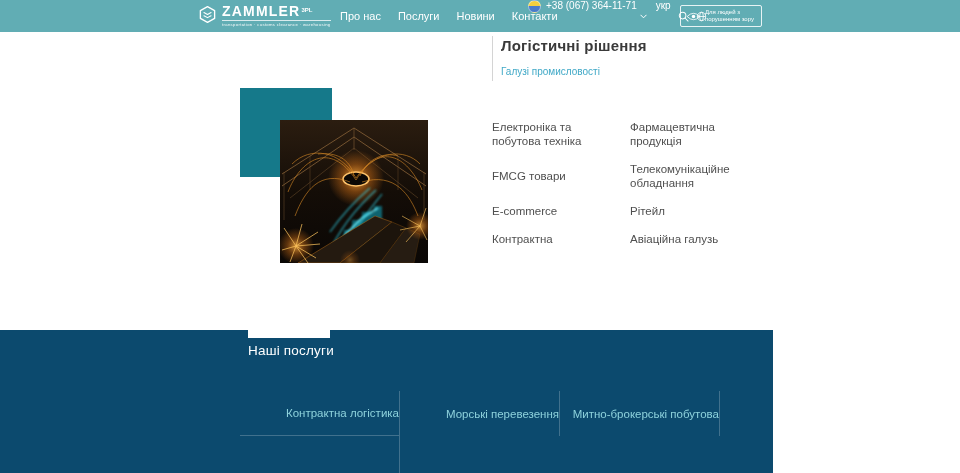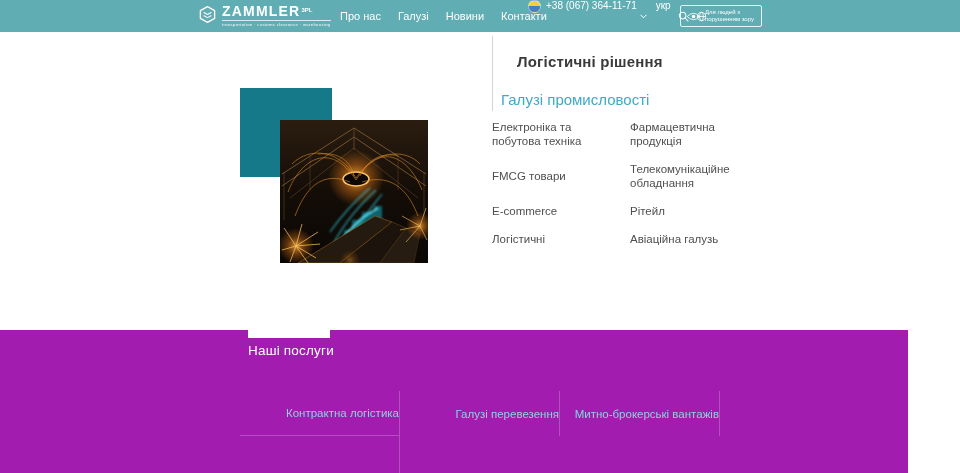--- a/index.html
+++ b/index.html
@@ -38,29 +38,29 @@
     display:flex; align-items:center; gap:4px; padding:0 5px; color:#fff; cursor:pointer;
     font-family:"Liberation Sans", sans-serif; }
   .access-text { display:flex; flex-direction:column; font-size:6px; line-height:7px; text-align:left; white-space:nowrap; }
 
   
   .teal-square { position:absolute; left:240px; top:88px; width:92px; height:89px; background:#15798a; }
   .photo { position:absolute; left:280px; top:120px; width:148px; height:143px; }
   .photo svg { display:block; }
 
   .head-block { position:absolute; left:492px; top:36px; border-left:1px solid #d4d4d4; padding:1px 0 2px 8px; }
-  .page-title { margin:16px; font-size:15px; font-weight:bold; color:#3a3a3a; letter-spacing:.2px; }
-  .subtitle { display:inline-block; margin-top:5px; font-size:15px; color:#41a9c7; text-decoration:none; }
+  .page-title { margin:0; font-size:15px; font-weight:bold; color:#3a3a3a; letter-spacing:.2px; }
+  .subtitle { display:inline-block; margin-top:12px; font-size:10px; color:#41a9c7; text-decoration:none; }
 
   .ind-grid { position:absolute; left:492px; top:120px; display:grid;
     grid-template-columns:126px 120px; column-gap:12px; row-gap:14px; align-items:center; }
   .ind-grid a { font-size:11.5px; line-height:14px; color:#4f4f4f; text-decoration:none; }
 
   
-  .services { position:absolute; left:0; top:330px; width:908px; height:143px; background:#a21caf; overflow:hidden; }
+  .services { position:absolute; left:0; top:330px; width:773px; height:143px; background:#0c4a6e; overflow:hidden; }
   .notch { position:absolute; left:248px; top:0; width:82px; height:8px; background:#fff; }
   .svc-title { position:absolute; left:248px; top:13px; margin:0; color:#fff; font-size:13.5px; font-weight:normal; letter-spacing:.2px; }
   .svc-grid { position:absolute; left:240px; top:61px; width:480px; display:grid; grid-template-columns:1fr 1fr 1fr; }
   .svc-cell { height:45px; display:flex; align-items:center; justify-content:flex-end;
     border-right:1px solid rgba(255,255,255,.22); }
   .svc-cell.r1 { border-bottom:1px solid rgba(255,255,255,.22); }
   .svc-cell a { color:#8ed2dc; font-size:11.5px; text-decoration:none; white-space:nowrap; }
 </style>
 </head>
 <body>
@@ -81,21 +81,21 @@
         <span class="logo-row">
           <span class="logo-name">ZAMMLER</span>
           <span class="logo-sup">3PL</span>
         </span>
         <span class="logo-tagline">transportation · customs clearance · warehousing</span>
       </span>
     </a>
 
     <nav class="nav">
       <a>Про нас</a>
-      <a>Галузі</a>
+      <a>Послуги</a>
       <a>Новини</a>
       <a>Контакти</a>
     </nav>
 
     <div class="contact">
       <span class="flag"></span>
       <a class="phone">+38 (067) 364-11-71</a>
       <span class="chev">
         <svg width="7" height="5" viewBox="0 0 7 5" fill="none" stroke="#ffffff" stroke-width="1">
           <polyline points="0.5,0.8 3.5,3.8 6.5,0.8"></polyline>
@@ -218,36 +218,36 @@
       <a class="subtitle">Галузі промисловості</a>
     </section>
 
     <div class="ind-grid">
       <a>Електроніка та побутова техніка</a>
       <a>Фармацевтична продукція</a>
       <a>FMCG товари</a>
       <a>Телекомунікаційне обладнання</a>
       <a>E-commerce</a>
       <a>Рітейл</a>
-      <a>Логістичні</a>
+      <a>Контрактна</a>
       <a>Авіаційна галузь</a>
       <span></span>
     </div>
   </main>
 
   <footer class="services">
     <div class="notch"></div>
     <h2 class="svc-title">Наші послуги</h2>
     <div class="svc-grid">
       <div class="svc-cell r1">
         <a>Контрактна логістика</a>
       </div>
       <div class="svc-cell">
-        <a>Галузі перевезення</a>
+        <a>Морські перевезення</a>
       </div>
       <div class="svc-cell">
-        <a>Митно-брокерські вантажів</a>
+        <a>Митно-брокерські побутова</a>
       </div>
       <div class="svc-cell"></div>
     </div>
   </footer>
 
 </div>
 
 </body></html>

